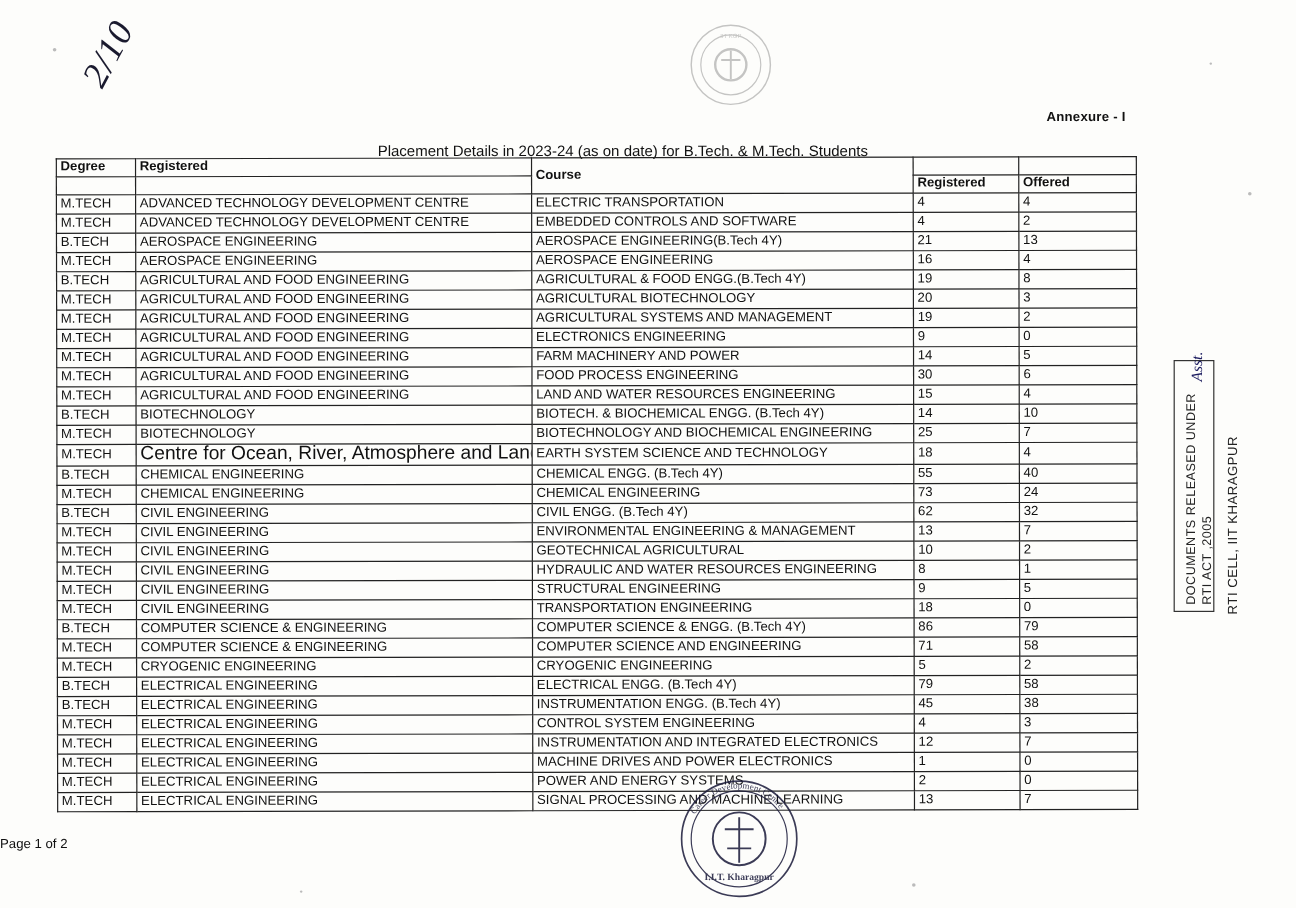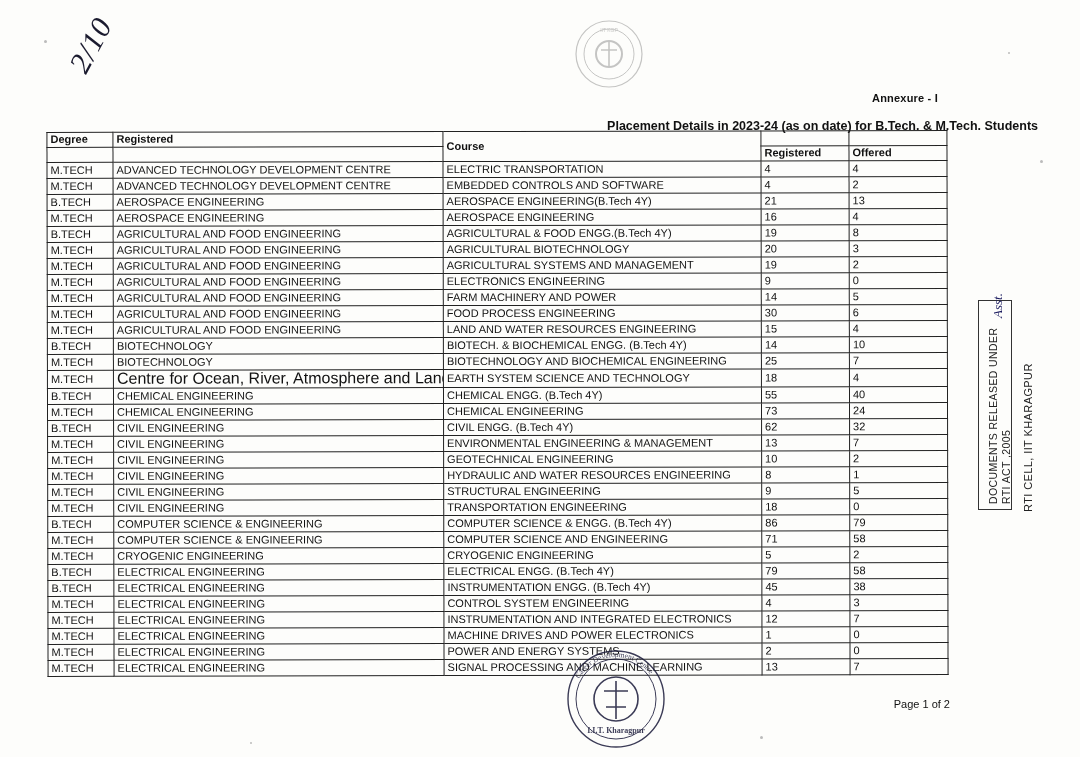--- a/index.html
+++ b/index.html
@@ -53,23 +53,23 @@
     top: 92px;
     font-size: 11px;
     font-weight: bold;
     letter-spacing: .2px;
   }
 
   .doc-title {
     position: absolute;
     left: 0; right: 0;
     top: 119px;
-    text-align: right;
+    text-align: center;
     font-size: 12.5px;
-    font-weight: bold;
+    font-weight: normal;
     padding-right: 42px;
   }
 
   
   .tbl-wrap {
     position: absolute;
     left: 47px;
     top: 131px;
     width: 900px;
   }
@@ -147,21 +147,21 @@
     font-style: italic;
     font-size: 13px;
     color: #1a1a5e;
   }
 
   
   .page-footer {
     position: absolute;
     left: 0; right: 0;
     top: 698px;
-    text-align: right;
+    text-align: left;
     font-size: 11px;
     padding-right: 130px;
   }
   .bottom-stamp {
     position: absolute;
     left: 556px;
     top: 645px;
     width: 120px;
     height: 108px;
     opacity: .85;
@@ -338,21 +338,21 @@
         <tr>
           <td>M.TECH</td>
           <td class="">CIVIL ENGINEERING</td>
           <td>ENVIRONMENTAL ENGINEERING &amp; MANAGEMENT</td>
           <td class="num">13</td>
           <td class="num">7</td>
         </tr>
         <tr>
           <td>M.TECH</td>
           <td class="">CIVIL ENGINEERING</td>
-          <td>GEOTECHNICAL ENGINEERING</td>
+          <td>GEOTECHNICAL AGRICULTURAL</td>
           <td class="num">10</td>
           <td class="num">2</td>
         </tr>
         <tr>
           <td>M.TECH</td>
           <td class="">CIVIL ENGINEERING</td>
           <td>HYDRAULIC AND WATER RESOURCES ENGINEERING</td>
           <td class="num">8</td>
           <td class="num">1</td>
         </tr>

